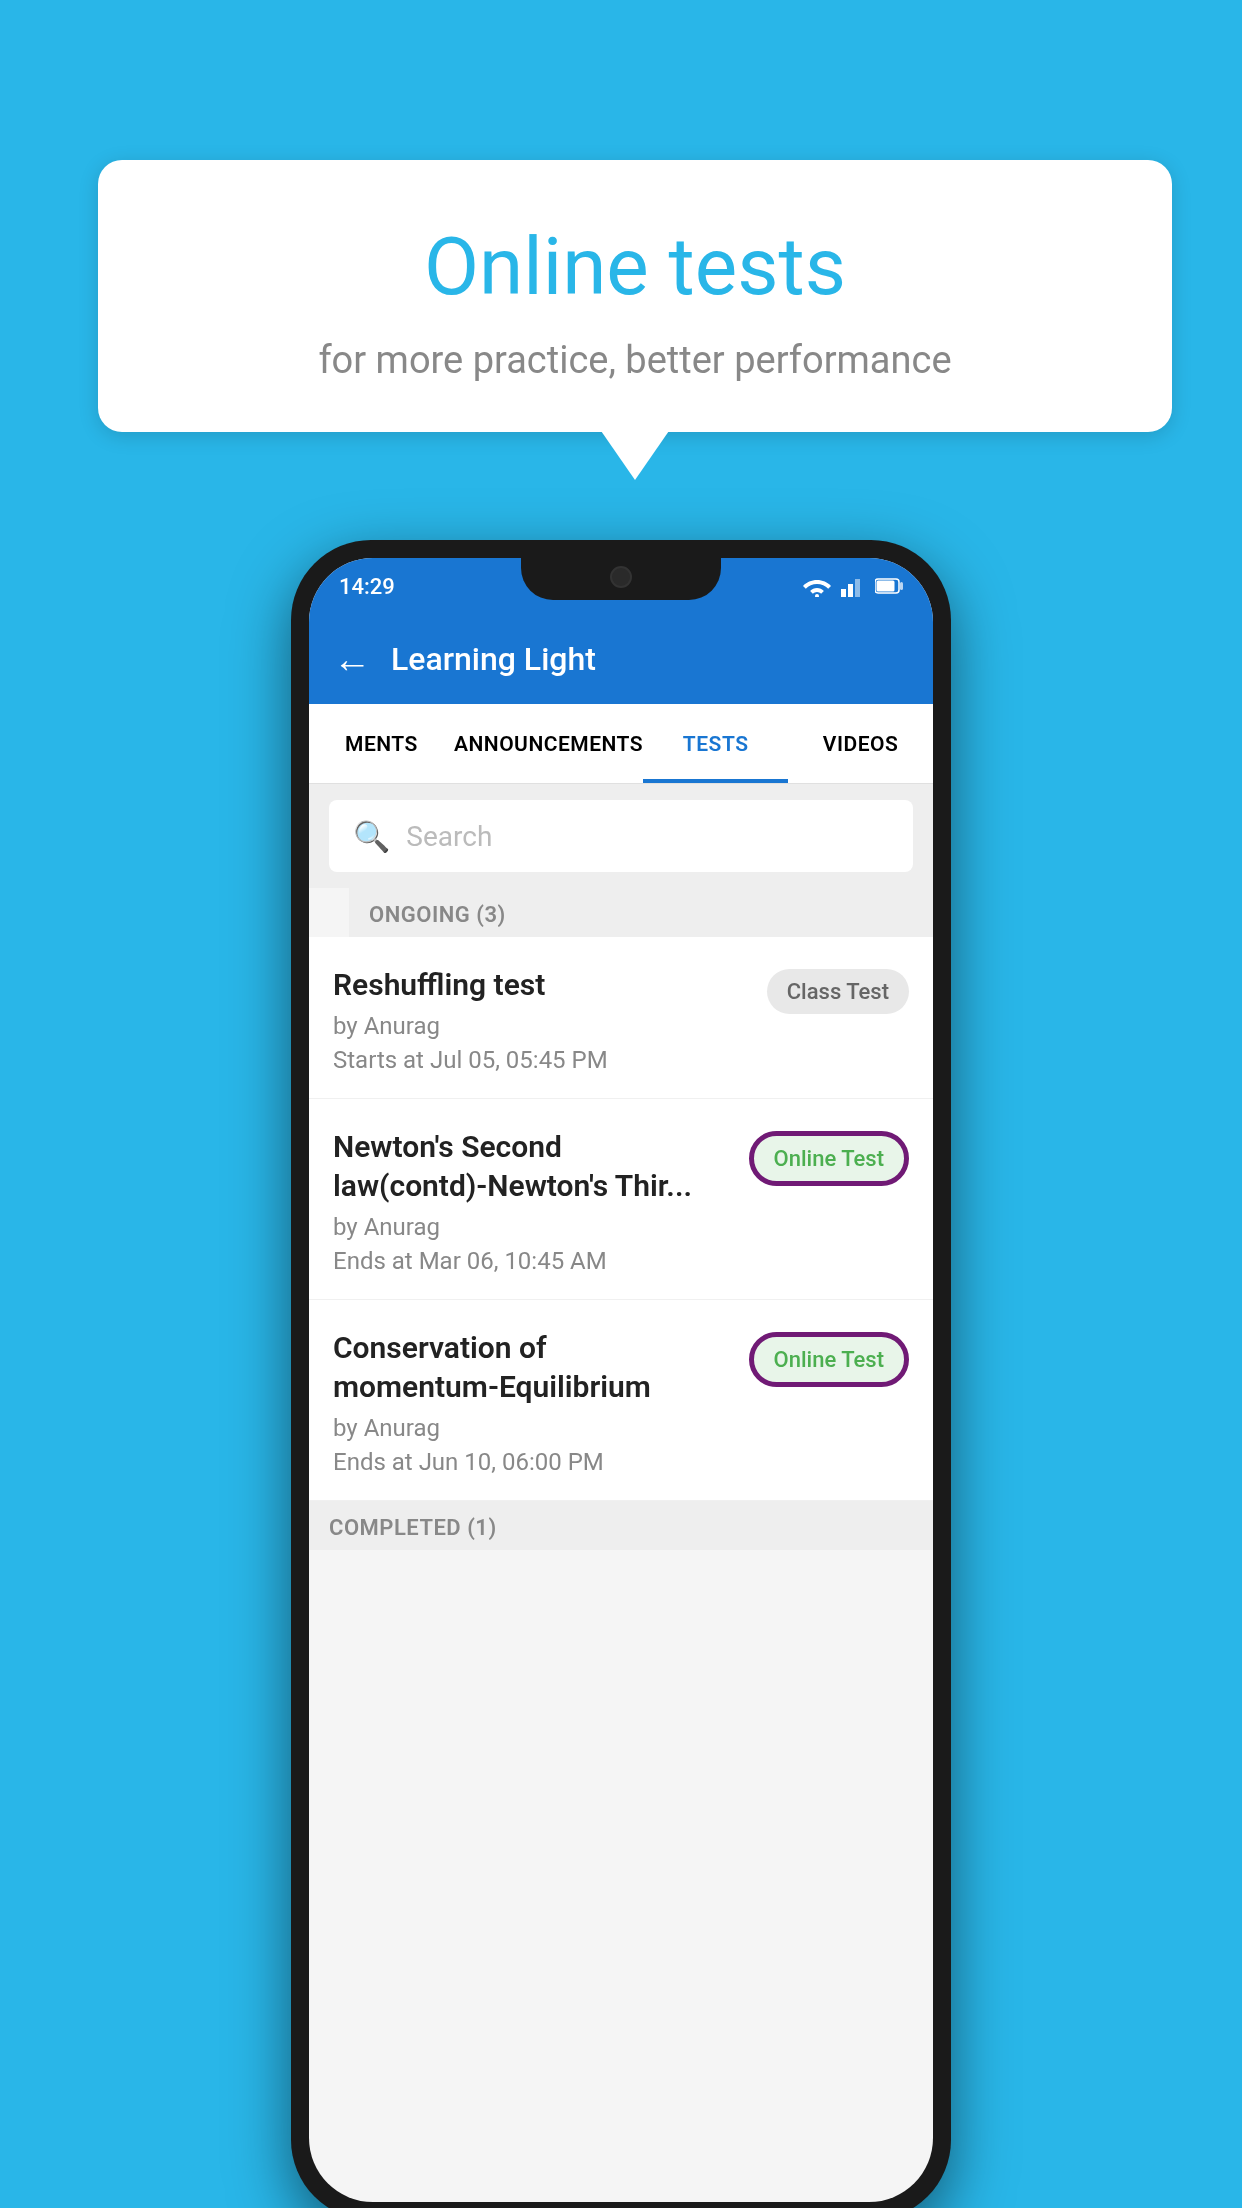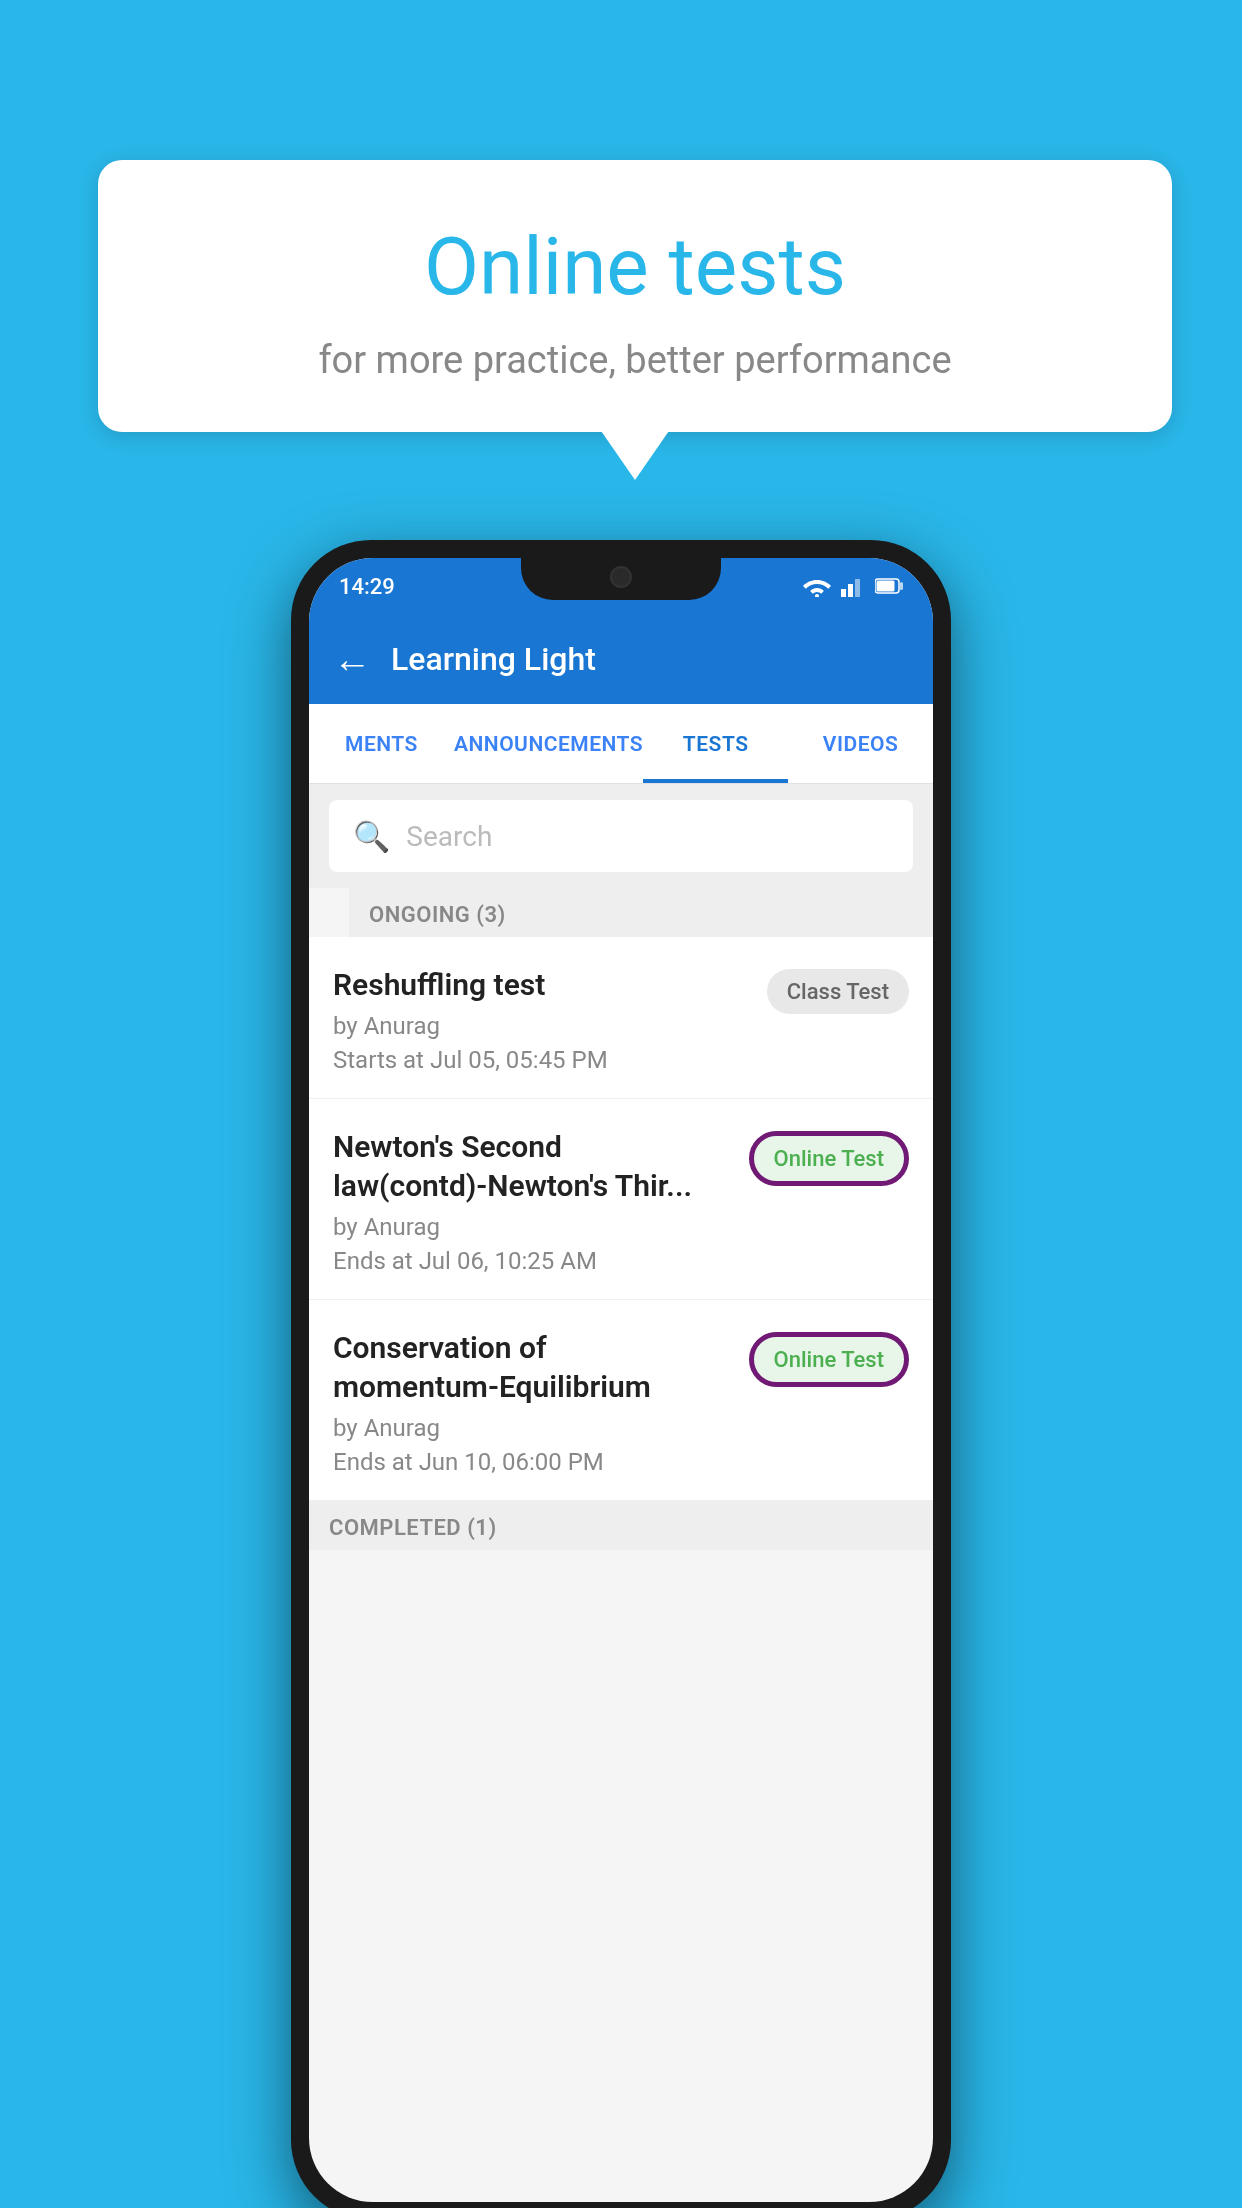--- a/index.html
+++ b/index.html
@@ -159,21 +159,21 @@
       overflow: hidden;
     }
 
     .tab-item {
       flex: 1;
       display: flex;
       align-items: center;
       justify-content: center;
       font-size: 21px;
       font-weight: 600;
-      color: #3b82f6;
+      color: #000000;
       cursor: pointer;
       letter-spacing: 0.5px;
       position: relative;
     }
 
     .tab-item.active {
       color: #1976D2;
     }
 
     .tab-item.active::after {
@@ -369,21 +369,21 @@
             <div class="test-by">by Anurag</div>
             <div class="test-time">Starts at  Jul 05, 05:45 PM</div>
           </div>
           <div class="test-badge badge-class">Class Test</div>
         </div>
 
         <div class="test-item">
           <div class="test-content">
             <div class="test-name">Newton's Second law(contd)-Newton's Thir...</div>
             <div class="test-by">by Anurag</div>
-            <div class="test-time">Ends at  Jul 06, 10:25 AM</div>
+            <div class="test-time">Ends at  Mar 06, 10:45 AM</div>
           </div>
           <div class="test-badge badge-online">Online Test</div>
         </div>
 
         <div class="test-item">
           <div class="test-content">
             <div class="test-name">Conservation of momentum-Equilibrium</div>
             <div class="test-by">by Anurag</div>
             <div class="test-time">Ends at  Jun 10, 06:00 PM</div>
           </div>

